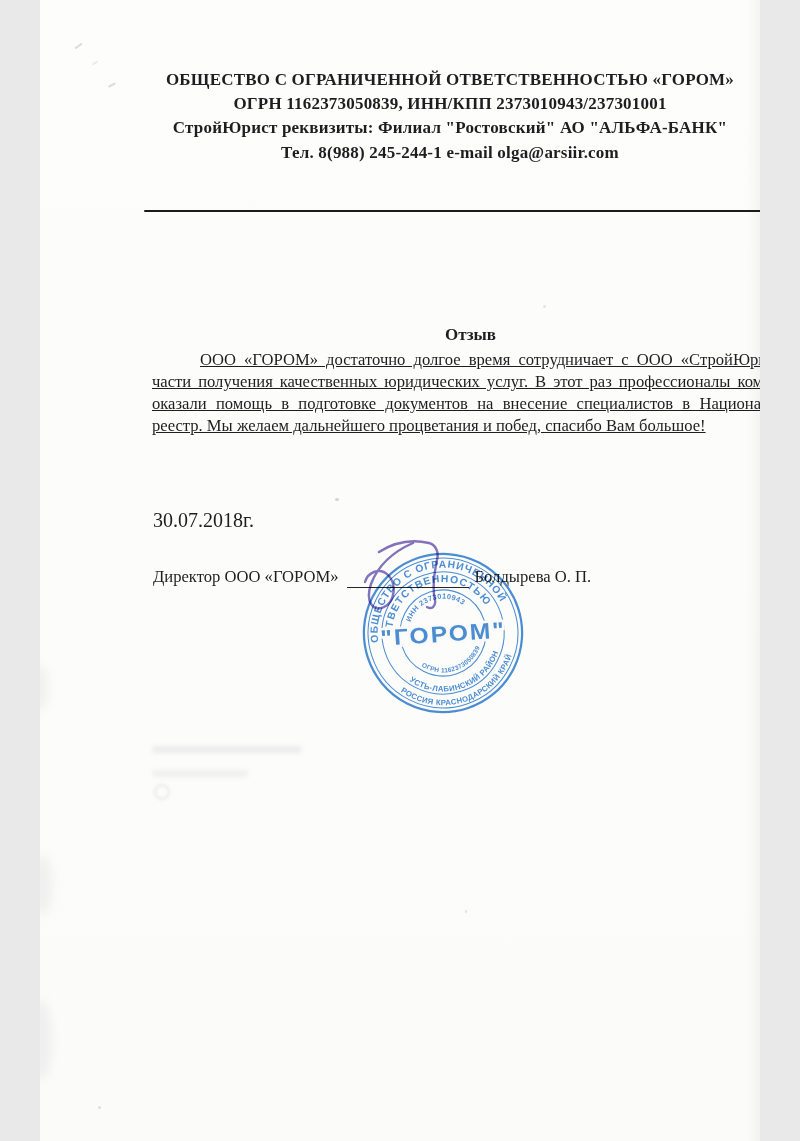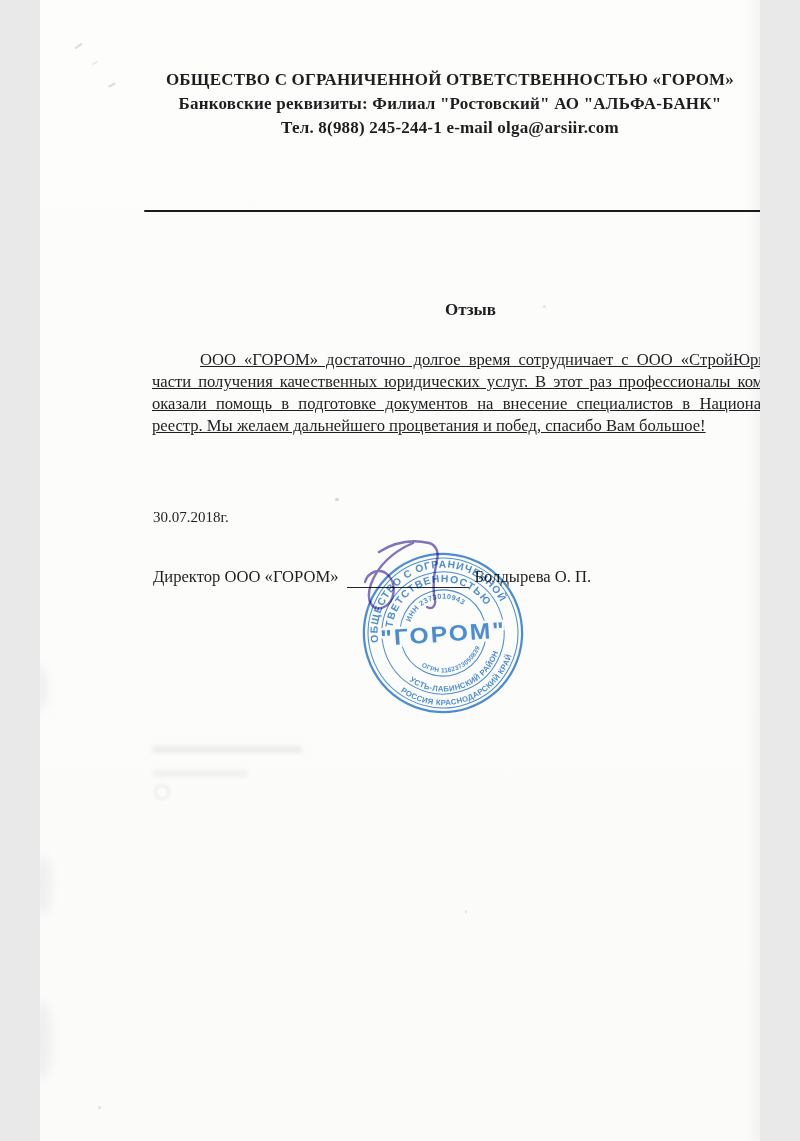--- a/index.html
+++ b/index.html
@@ -22,29 +22,29 @@
     position:absolute;top:68px;left:60px;width:700px;
     text-align:center;font-weight:bold;font-size:17px;line-height:24.2px;
     letter-spacing:0.2px;
   }
   .letterhead div{white-space:nowrap;}
   .divider{
     position:absolute;top:210px;left:104px;width:653px;height:2.4px;
     background:#1b1b1d;border-radius:1px;
   }
   .doc-title{
-    position:absolute;top:300px;left:104px;width:653px;
+    position:absolute;top:325px;left:104px;width:653px;
     text-align:center;font-weight:bold;font-size:17px;
   }
   .doc-paragraph{
     position:absolute;top:349px;left:112px;width:654px;
     font-size:16.6px;line-height:22px;text-align:justify;text-indent:48px;text-decoration:underline;
   }
   .doc-date{
-    position:absolute;top:509px;left:113px;font-size:15px;
+    position:absolute;top:509px;left:113px;font-size:20px;
   }
   .closing{
     position:absolute;top:566px;left:113px;font-size:16.6px;line-height:22.2px;
     width:560px;
   }
   .signer-row{display:flex;align-items:flex-end;white-space:nowrap;}
   .sig-line{
     display:inline-block;width:122px;border-bottom:1.6px solid #26262a;
     margin:0 6px 0 8px;height:14px;
   }
@@ -67,21 +67,22 @@
   .ghost-ring{position:absolute;border:2px solid #c0c0c4;border-radius:50%;
     filter:blur(1.5px);opacity:0.3;}
 </style>
 </head>
 <body>
 
 <div class="page">
 
   <div class="letterhead">
     <div>ОБЩЕСТВО С ОГРАНИЧЕННОЙ ОТВЕТСТВЕННОСТЬЮ «ГОРОМ»</div>
-    <div>Банковские реквизиты: Филиал "Ростовский" АО "АЛЬФА-БАНК"</div>
+    <div>ОГРН 1162373050839, ИНН/КПП 2373010943/237301001</div>
+    <div>СтройЮрист реквизиты: Филиал "Ростовский" АО "АЛЬФА-БАНК"</div>
     <div>Тел. 8(988) 245-244-1 e-mail olga@arsiir.com</div>
   </div>
 
   <div class="divider"></div>
 
   <div class="doc-title">Отзыв</div>
 
   <div class="doc-paragraph">ООО «ГОРОМ» достаточно долгое время сотрудничает с ООО «СтройЮрист» в части получения качественных юридических услуг. В этот раз профессионалы компании оказали помощь в подготовке документов на внесение специалистов в Национальный реестр. Мы желаем дальнейшего процветания и побед, спасибо Вам большое!</div>
 
   <div class="doc-date">30.07.2018г.</div>

